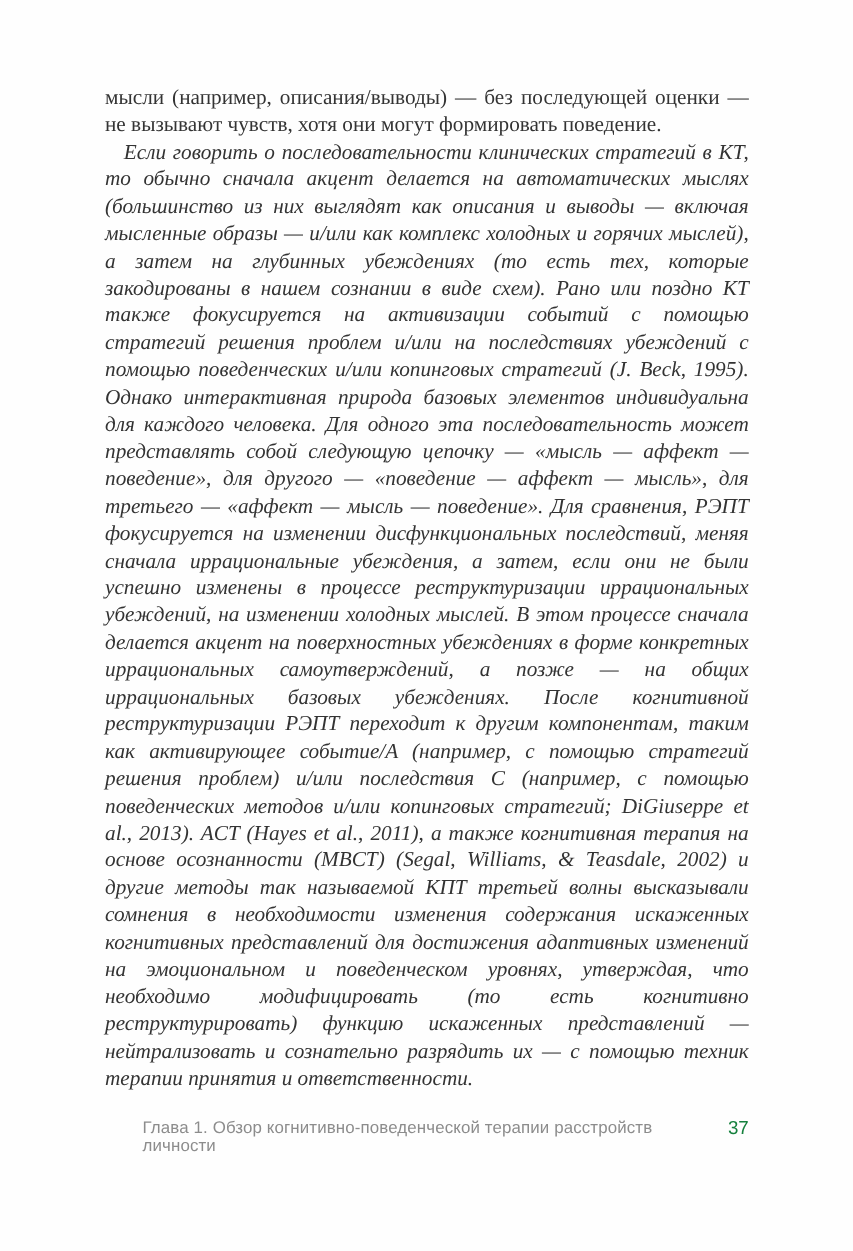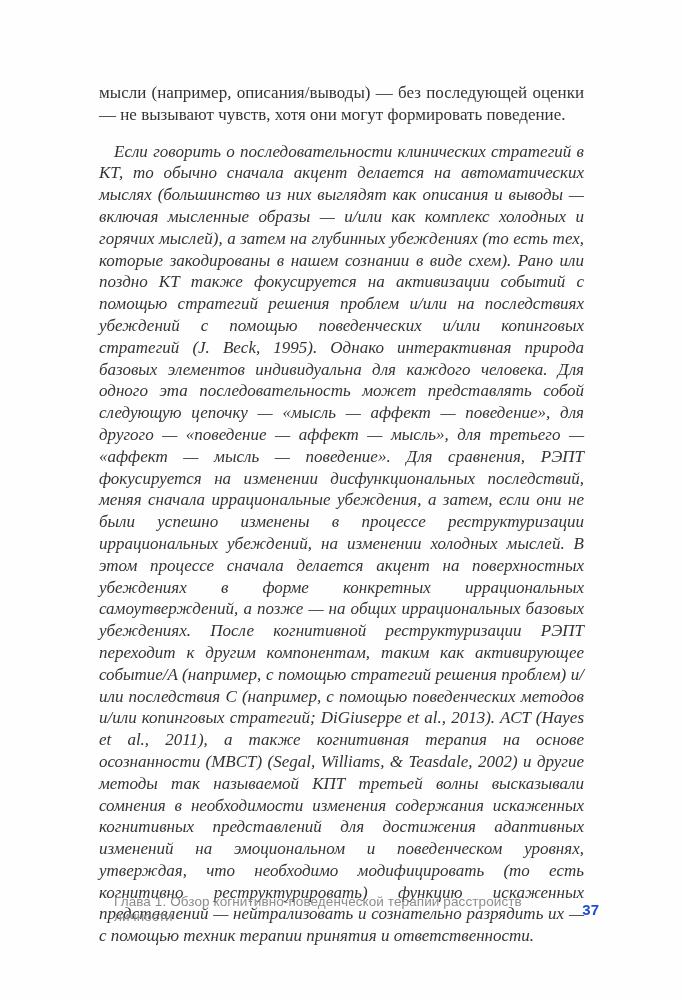--- a/index.html
+++ b/index.html
@@ -19,49 +19,49 @@
     left: 84px;
     top: 67px;
     width: 515px;
     font-family: "Liberation Serif", "DejaVu Serif", serif;
     font-size: 17px;
     line-height: 21.8px;
     color: #333333;
     text-align: justify;
   }
   .body-text p {
-    margin: 15px;
+    margin: 0;
     padding: 0;
     hyphens: auto;
     -webkit-hyphens: auto;
   }
   .body-text p.indented {
     text-indent: 15px;
     font-style: italic;
   }
   .footer {
     position: absolute;
     left: 84px;
     width: 515px;
     top: 894px;
     display: flex;
     justify-content: space-between;
-    align-items: center;
+    align-items: flex-start;
     font-family: "Liberation Sans", "DejaVu Sans", sans-serif;
   }
   .chapter-title {
     color: #8c8c8c;
     font-size: 13.5px;
     margin-left: 30px;
     letter-spacing: 0.1px;
   }
   .page-number {
-    color: #1d4ed8;
+    color: #15803d;
     font-size: 15px;
-    font-weight: 700;
+    font-weight: 400;
   }
 </style>
 </head>
 <body>
 
 <div class="page">
   <div class="body-text">
     <p>мысли (например, описания/выводы) — без последующей оценки — не вызывают чувств, хотя они могут формировать поведение.</p>
     <p class="indented">Если говорить о последовательности клинических стратегий в КТ, то обычно сначала акцент делается на автоматических мыслях (большинство из них выглядят как описания и выводы — включая мысленные образы — и/или как комплекс холодных и горячих мыслей), а затем на глубинных убеждениях (то есть тех, которые закодированы в нашем сознании в виде схем). Рано или поздно КТ также фокусируется на активизации событий с помощью стратегий решения проблем и/или на последствиях убеждений с помощью поведенческих и/или копинговых стратегий (J. Beck, 1995). Однако интерактивная природа базовых элементов индивидуальна для каждого человека. Для одного эта последовательность может представлять собой следующую цепочку — «мысль — аффект — поведение», для другого — «поведение — аффект — мысль», для третьего — «аффект — мысль — поведение». Для сравнения, РЭПТ фокусируется на изменении дисфункциональных последствий, меняя сначала иррациональные убеждения, а затем, если они не были успешно изменены в процессе реструктуризации иррациональных убеждений, на изменении холодных мыслей. В этом процессе сначала делается акцент на поверхностных убеждениях в форме конкретных иррациональных самоутверждений, а позже — на общих иррациональных базовых убеждениях. После когнитивной реструктуризации РЭПТ переходит к другим компонентам, таким как активирующее событие/A (например, с помощью стратегий решения проблем) и/или последствия C (например, с помощью поведенческих методов и/или копинговых стратегий; DiGiuseppe et al., 2013). ACT (Hayes et al., 2011), а также когнитивная терапия на основе осознанности (MBCT) (Segal, Williams, &amp; Teasdale, 2002) и другие методы так называемой КПТ третьей волны высказывали сомнения в необходимости изменения содержания искаженных когнитивных представлений для достижения адаптивных изменений на эмоциональном и поведенческом уровнях, утверждая, что необходимо модифицировать (то есть когнитивно реструктурировать) функцию искаженных представлений — нейтрализовать и сознательно разрядить их — с помощью техник терапии принятия и ответственности.</p>
   </div>

